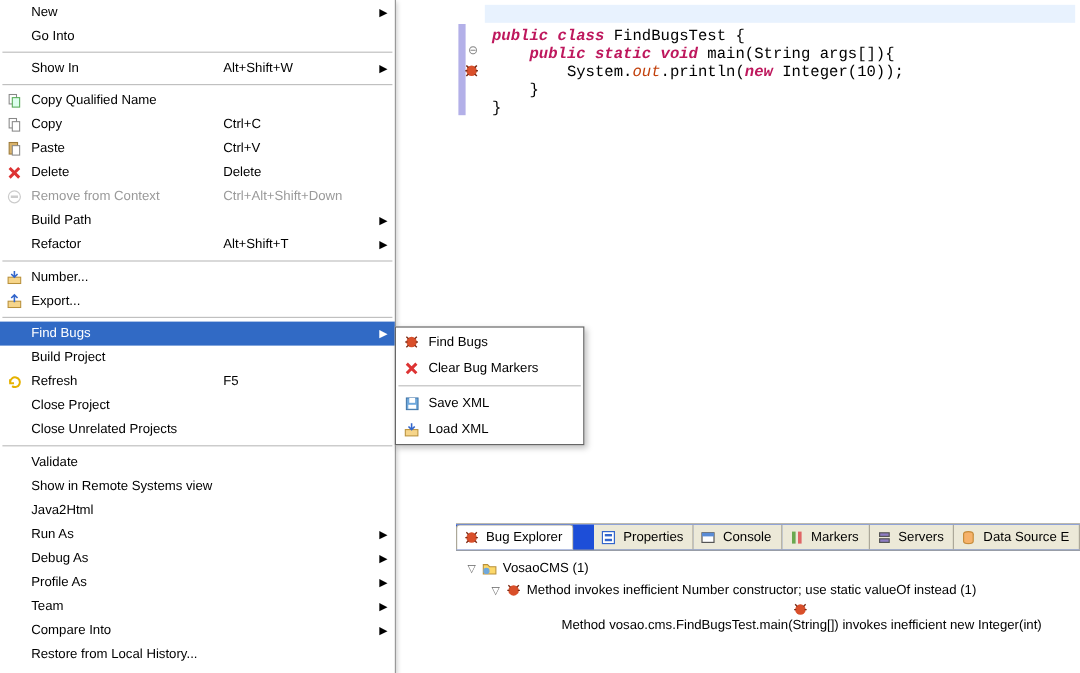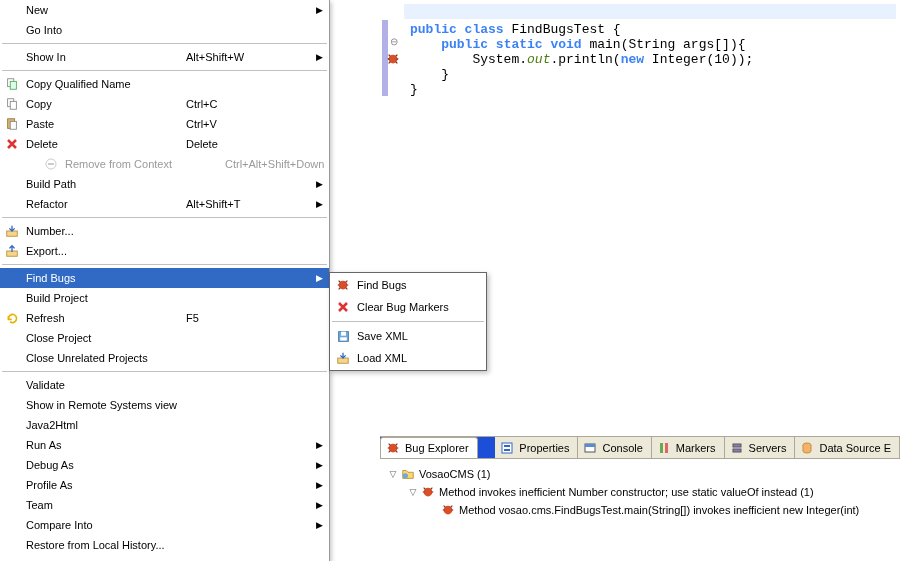--- a/index.html
+++ b/index.html
@@ -28,21 +28,21 @@
     display: flex;
     align-items: center;
     height: 20px;
     padding: 0 6px 0 4px;
     cursor: default;
   }
   .menu-item.highlighted {
     background: #316ac5;
     color: #fff;
   }
-  .menu-item.disabled { color: #9a9a9a; margin-left: 39px; }
+  .menu-item.disabled { color: #9a9a9a; }
   .menu-icon {
     width: 16px;
     height: 16px;
     margin-right: 6px;
     display: inline-flex;
     align-items: center;
     justify-content: center;
     flex-shrink: 0;
   }
   .menu-label { flex: 0 0 160px; }
@@ -98,22 +98,22 @@
   .code {
     font-family: Consolas, "Courier New", monospace;
     font-size: 13px;
     line-height: 15px;
     white-space: pre;
     position: absolute;
     left: 30px;
     top: 22px;
     color: #000;
   }
-  .k-purple { color: #3b82f6; font-weight: bold; }
-  .k-blue { color: #4d7c0f; font-style: italic; }
+  .k-purple { color: #be185d; font-weight: bold; font-style: italic; }
+  .k-blue { color: #c2410c; font-style: italic; }
   .highlight-line {
     position: absolute;
     left: 0;
     top: 4px;
     right: 4px;
     height: 15px;
     background: #e8f2fe;
   }
 
   .bottom-panel {
@@ -265,21 +265,21 @@
     <div class="tree-row" style="padding-left:24px;">
       <span class="tree-toggle">▽</span>
       <span class="tree-icon">
           <svg width="14" height="14" viewBox="0 0 16 16">
             <circle cx="8" cy="8" r="5" fill="#d94f2a"></circle>
             <path d="M3 3 L5 5 M13 3 L11 5 M2 8 H4 M12 8 H14" stroke="#7a2b16" stroke-width="1.3"></path>
           </svg>
         </span>
       <span>Method invokes inefficient Number constructor; use static valueOf instead (1)</span>
     </div>
-    <div class="tree-row" style="padding-left:56px;">
+    <div class="tree-row" style="padding-left:56px;flex-direction:column;">
       <span class="tree-icon">
           <svg width="14" height="14" viewBox="0 0 16 16">
             <circle cx="8" cy="8" r="5" fill="#d94f2a"></circle>
             <path d="M3 3 L5 5 M13 3 L11 5 M2 8 H4 M12 8 H14" stroke="#7a2b16" stroke-width="1.3"></path>
           </svg>
         </span>
       <span>Method vosao.cms.FindBugsTest.main(String[]) invokes inefficient new Integer(int)</span>
     </div>
   </div>
 </div>

